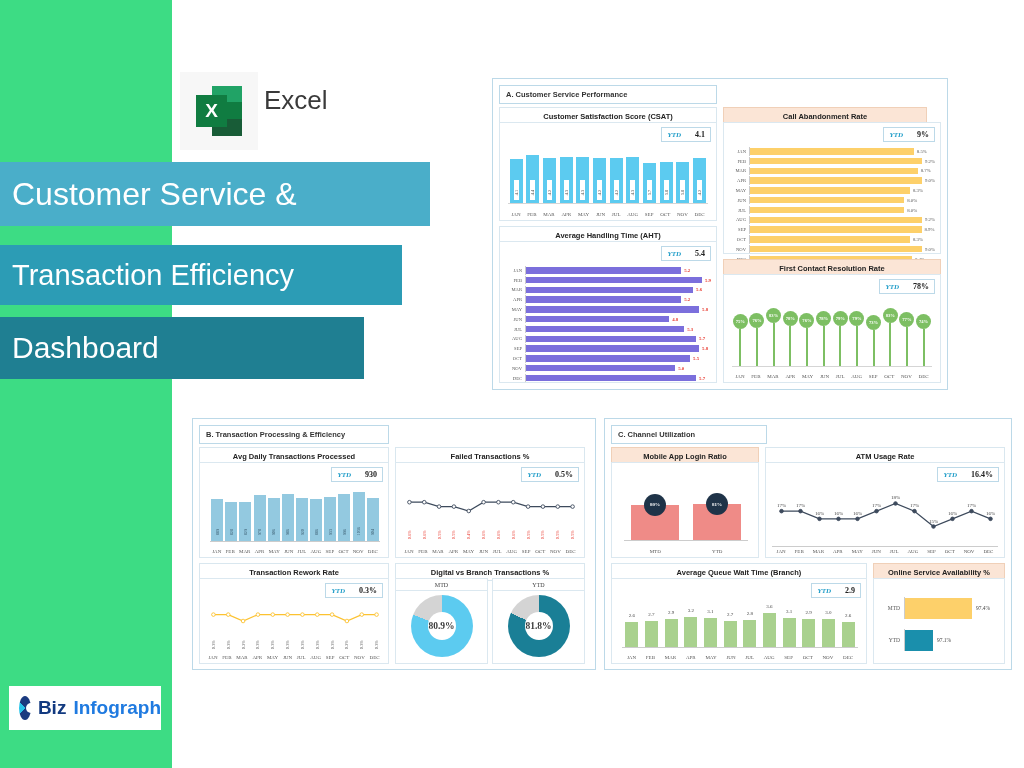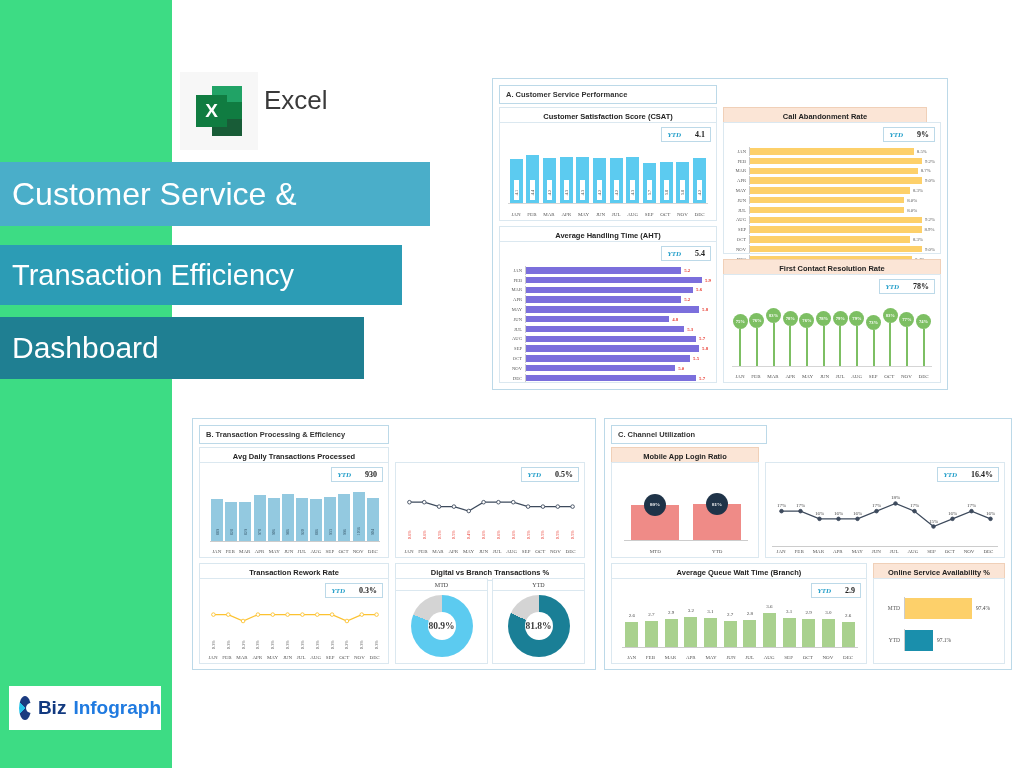--- a/index.html
+++ b/index.html
@@ -519,20 +519,21 @@
         <span>JUN</span>
         <span>JUL</span>
         <span>AUG</span>
         <span>SEP</span>
         <span>OCT</span>
         <span>NOV</span>
         <span>DEC</span>
       </div>
   </div>
 
+  <div class="chart-title" style="position:absolute;left:202px;top:28px;width:190px;">Failed Transactions %</div>
   <div class="card" style="position:absolute;left:202px;top:43px;width:190px;height:96px;">
     <div class="ytd">
       <span class="lbl">YTD</span>
       <span class="val">0.5%</span>
     </div>
     <svg id="failed-svg" style="position:absolute;left:6px;top:26px;width:178px;height:44px;" viewBox="0 0 178 44" preserveAspectRatio="none">
         <path d="M7.416666666666667 13.200000000000005 L22.25 13.200000000000005 L37.083333333333336 17.6 L51.91666666666667 17.6 L66.75 22 L81.58333333333334 13.200000000000005 L96.41666666666667 13.200000000000005 L111.25 13.200000000000005 L126.08333333333334 17.6 L140.91666666666669 17.6 L155.75 17.6 L170.58333333333334 17.6" fill="none" stroke="#3d4a5c" stroke-width="1.2"></path>
         <circle cx="7.416666666666667" cy="13.200000000000005" r="1.8" fill="#fff" stroke="#3d4a5c" stroke-width="0.9"></circle>
         <circle cx="22.25" cy="13.200000000000005" r="1.8" fill="#fff" stroke="#3d4a5c" stroke-width="0.9"></circle>
         <circle cx="37.083333333333336" cy="17.6" r="1.8" fill="#fff" stroke="#3d4a5c" stroke-width="0.9"></circle>
@@ -660,20 +661,21 @@
         <div class="mob-bar" style="height: 56.7%; background: rgb(239, 139, 135);">
           <div class="badge">81%</div>
         </div>
       </div>
     <div class="axis-lbls" id="mob-axis" style="position:absolute;left:12px;right:10px;bottom:3px;">
         <span>MTD</span>
         <span>YTD</span>
       </div>
   </div>
 
+  <div class="chart-title" style="position:absolute;left:160px;top:28px;width:240px;">ATM Usage Rate</div>
   <div class="card" style="position:absolute;left:160px;top:43px;width:240px;height:96px;">
     <div class="ytd">
       <span class="lbl">YTD</span>
       <span class="val">16.4%</span>
     </div>
     <svg id="atm-svg" style="position:absolute;left:6px;top:28px;width:228px;height:48px;" viewBox="0 0 228 48" preserveAspectRatio="none">
         <path d="M9.5 20.16 L28.5 20.16 L47.5 27.84 L66.5 27.84 L85.5 27.84 L104.5 20.16 L123.5 12.479999999999993 L142.5 20.16 L161.5 35.519999999999996 L180.5 27.84 L199.5 20.16 L218.5 27.84" fill="none" stroke="#3d4a5c" stroke-width="1.2"></path>
         <circle cx="9.5" cy="20.16" r="1.8" fill="#3d4a5c" stroke="#3d4a5c" stroke-width="0.9"></circle>
         <circle cx="28.5" cy="20.16" r="1.8" fill="#3d4a5c" stroke="#3d4a5c" stroke-width="0.9"></circle>
         <circle cx="47.5" cy="27.84" r="1.8" fill="#3d4a5c" stroke="#3d4a5c" stroke-width="0.9"></circle>

